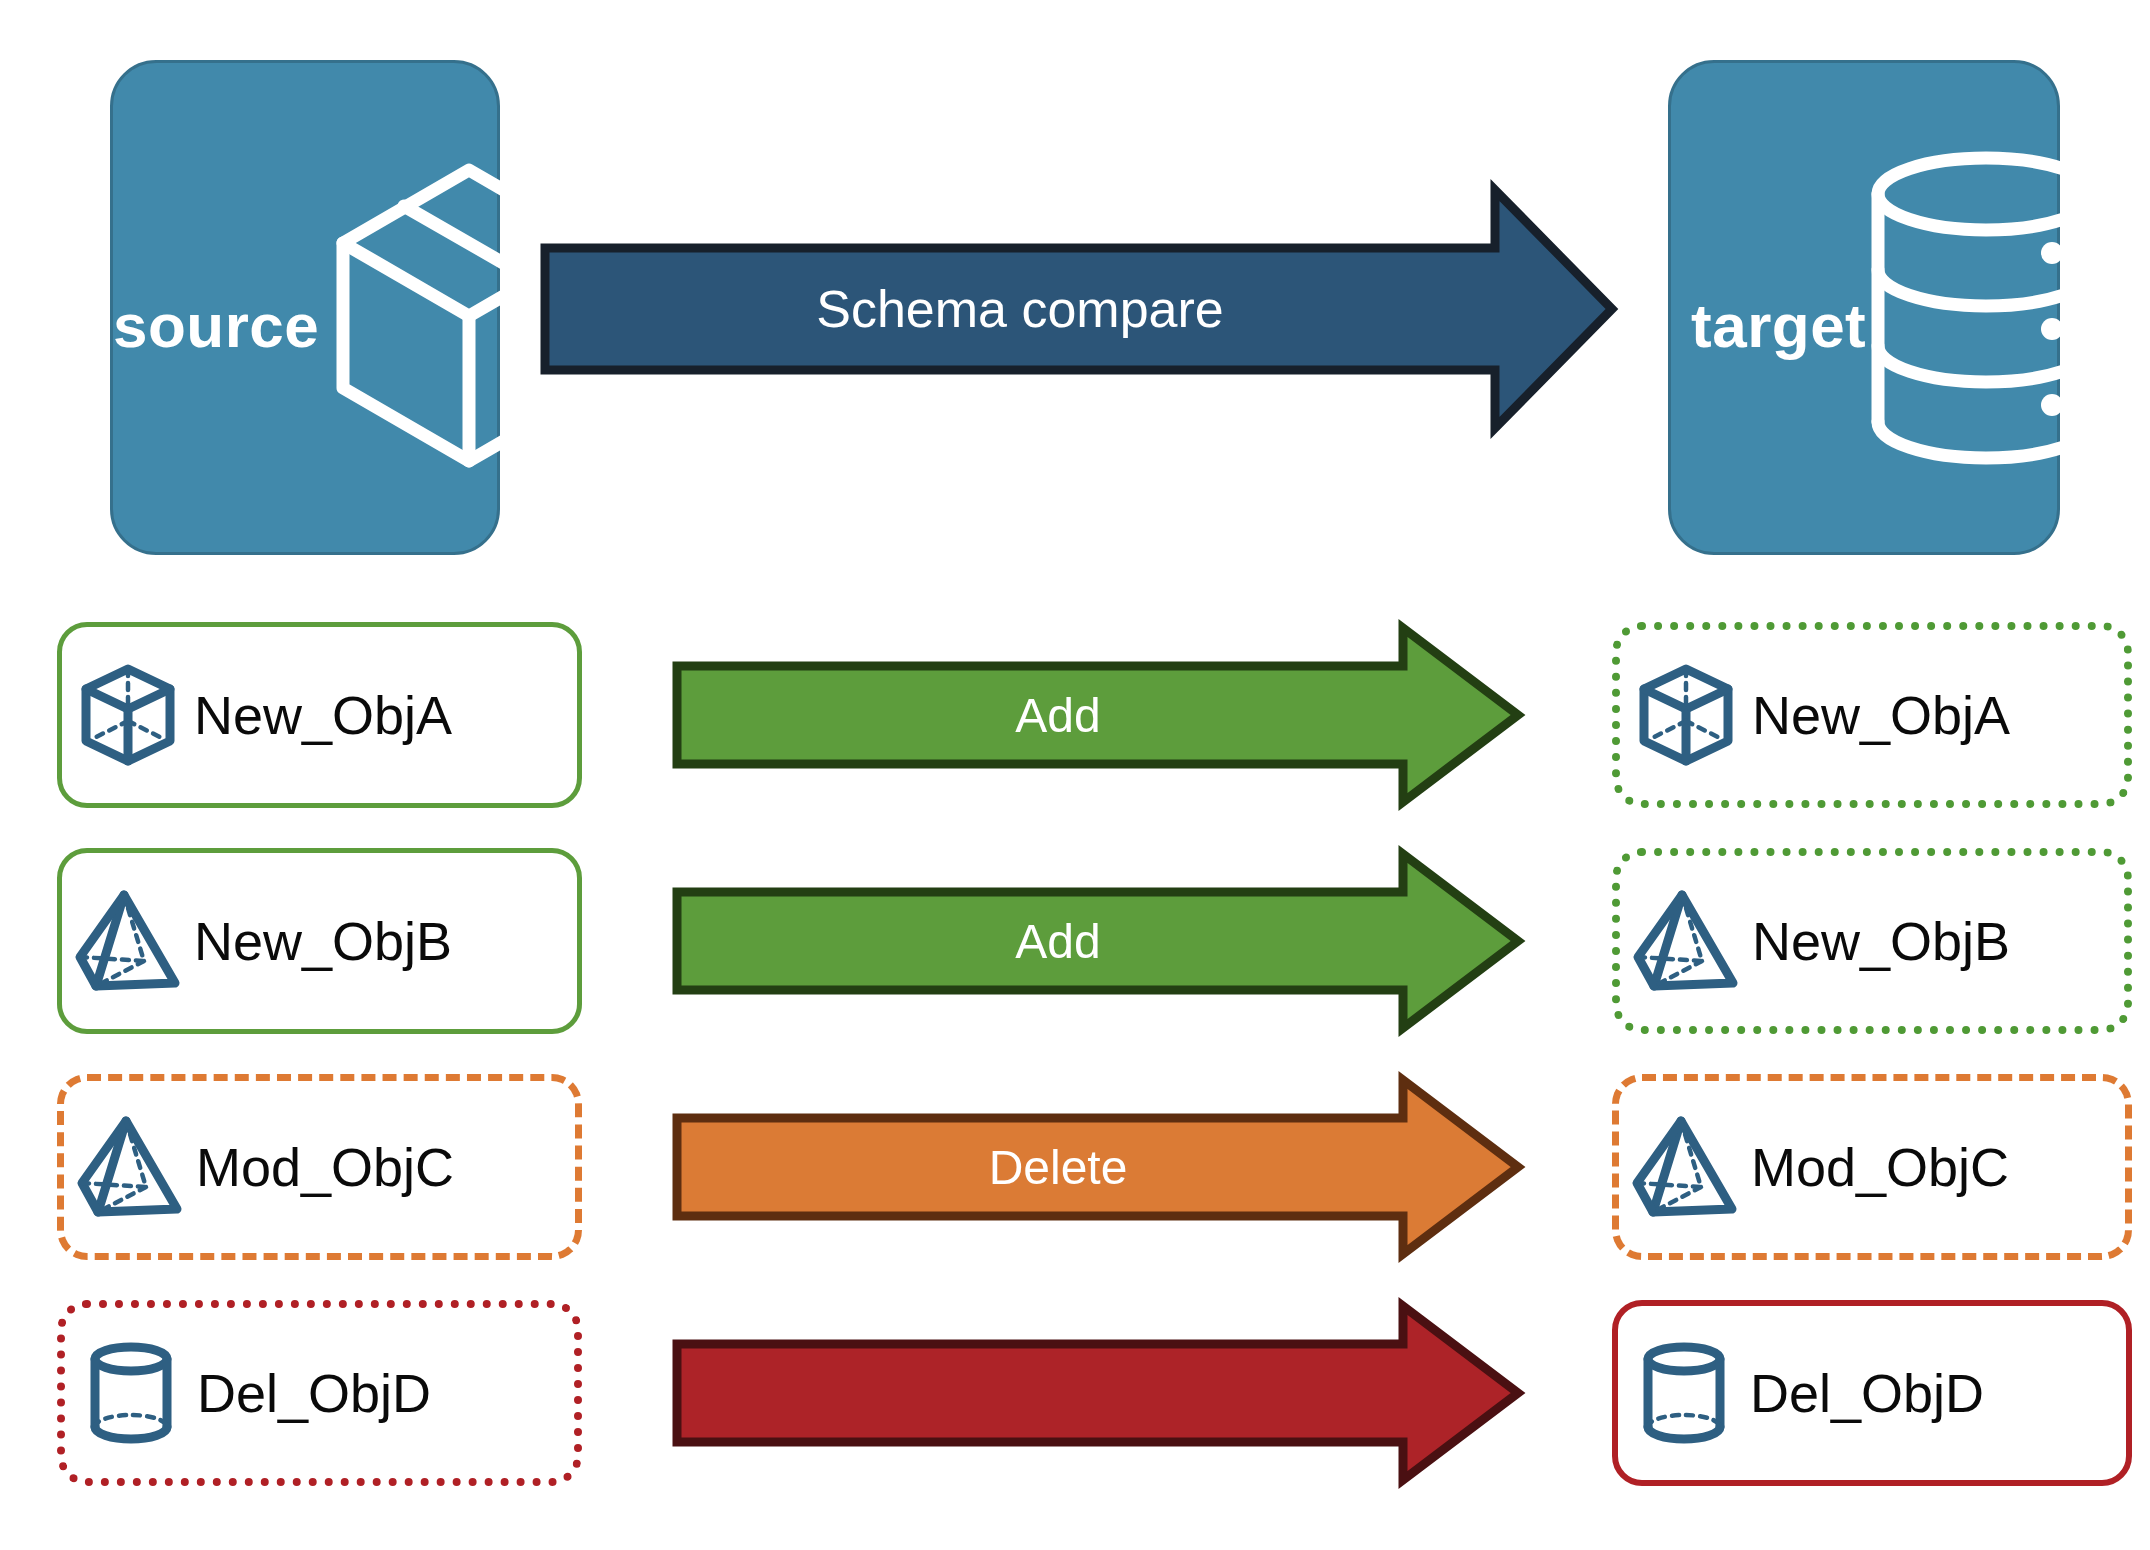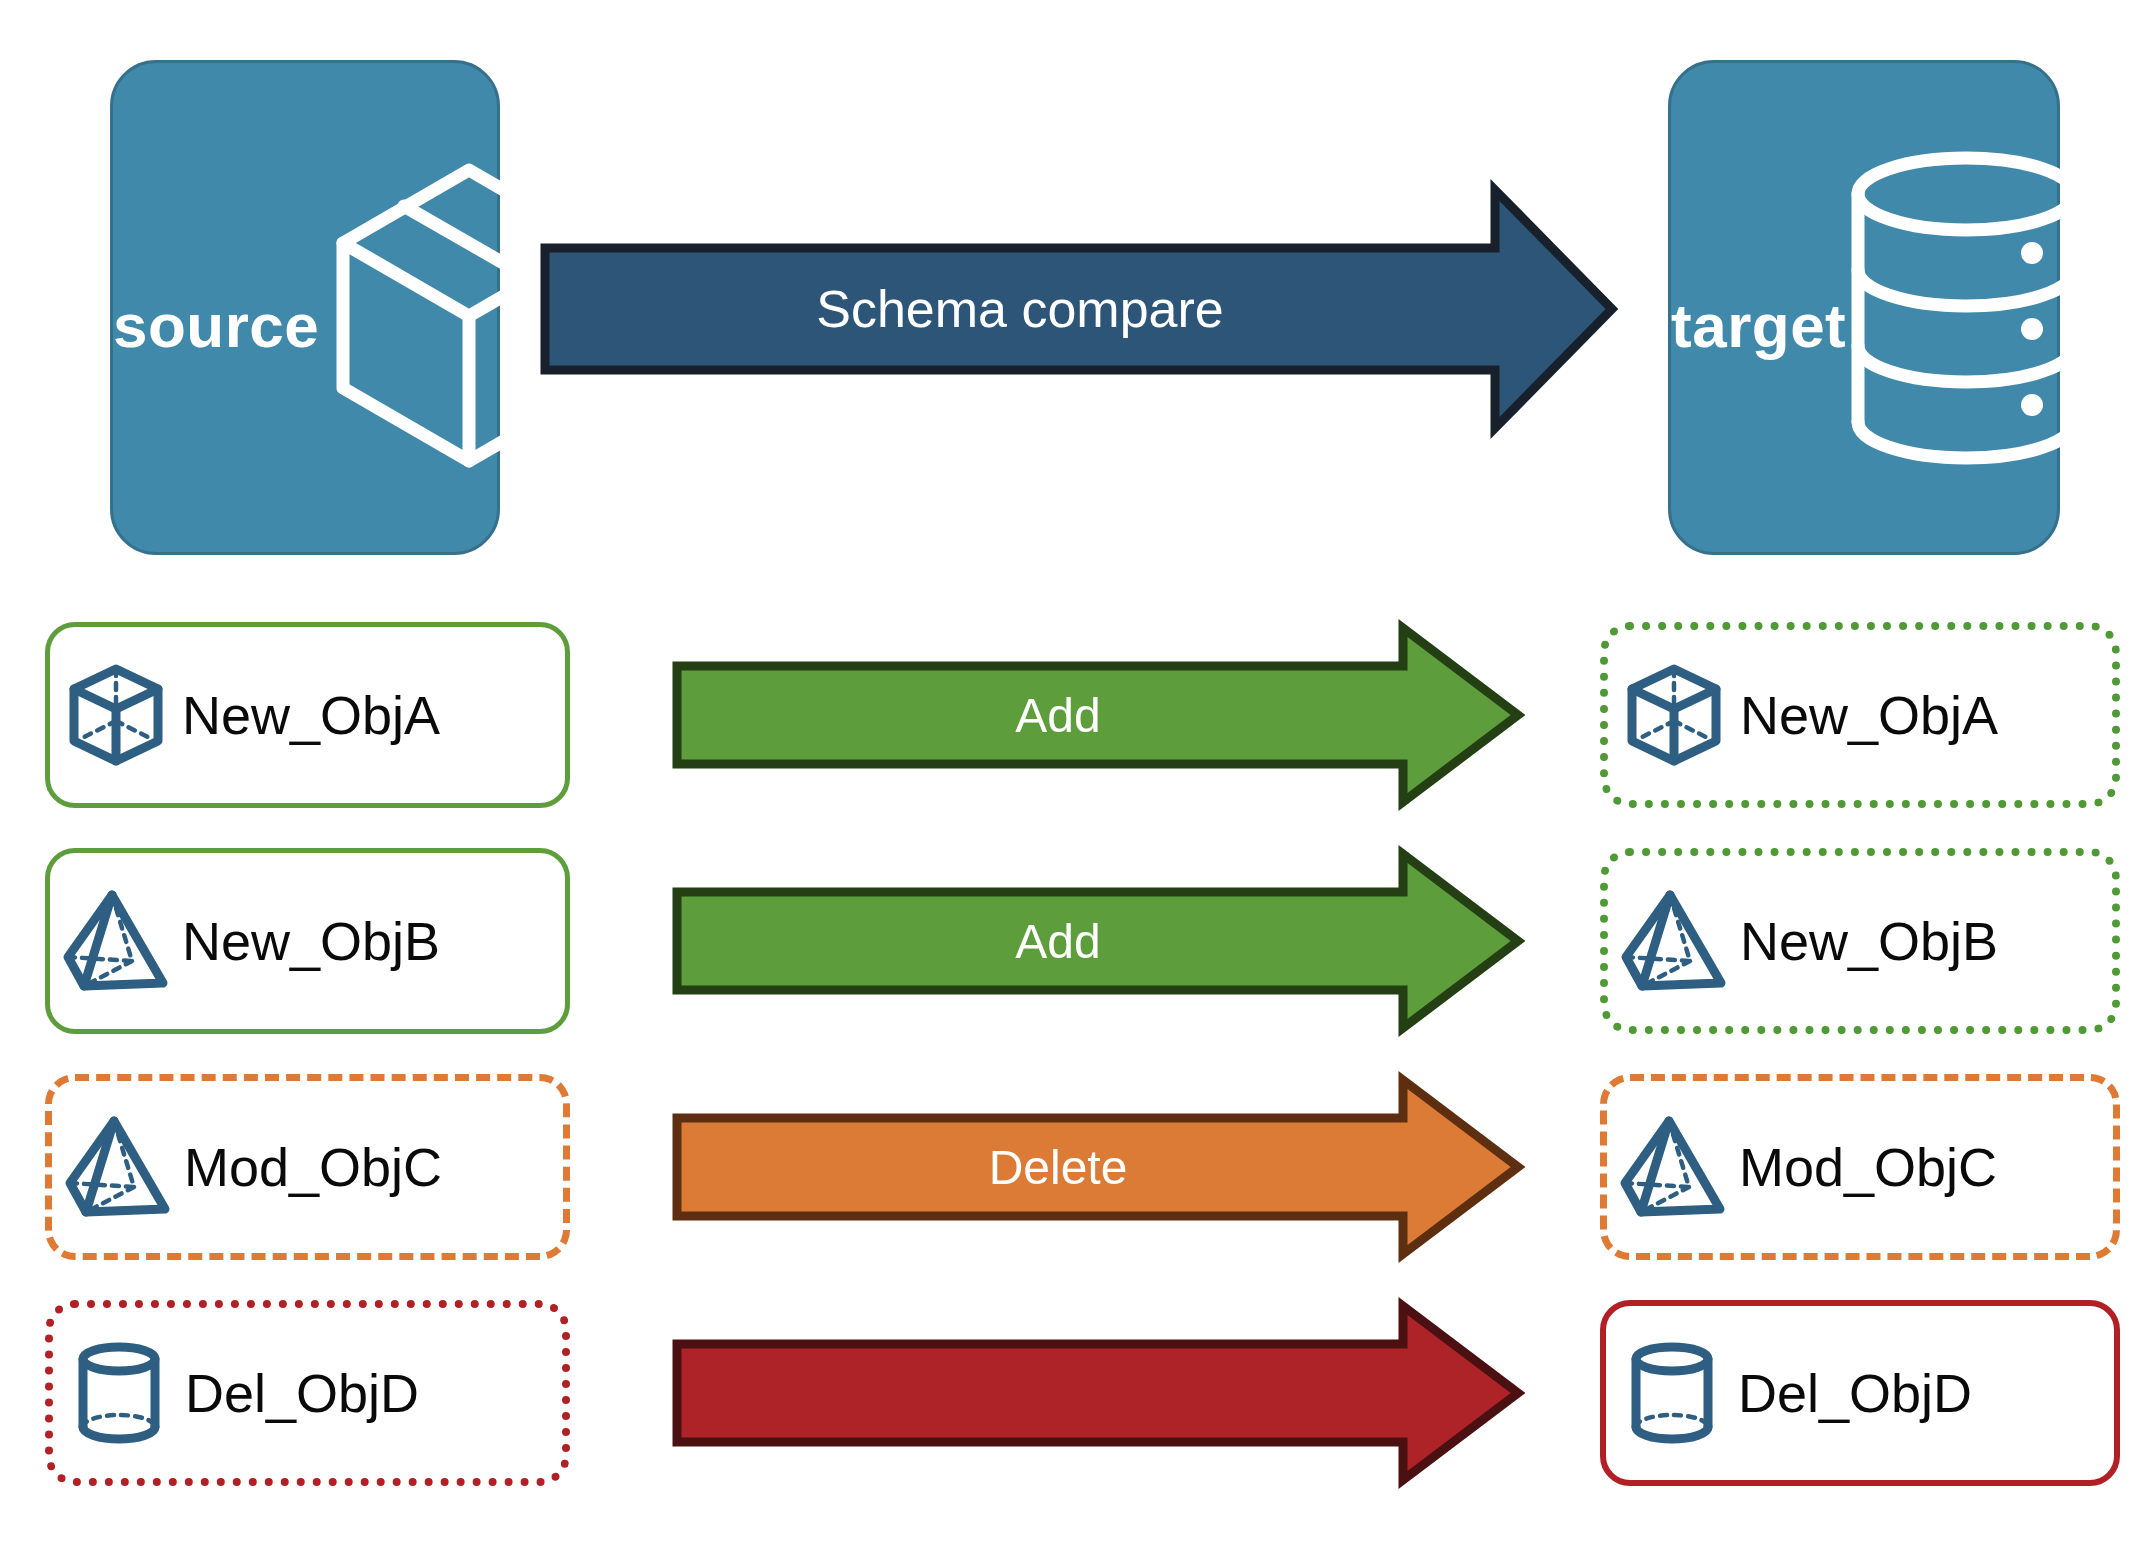--- a/index.html
+++ b/index.html
@@ -19,36 +19,36 @@
     border-radius:46px;
     box-sizing:border-box;
     display:flex;flex-direction:row;align-items:center;
   }
   .endpoint-title{
     color:#ffffff;font-weight:bold;font-size:62px;letter-spacing:.5px;
     margin-top:36px;line-height:1;user-select:none;
   }
   .endpoint-art{flex:1;display:flex;align-items:center;justify-content:center;width:100%;}
   #source-card{left:110px;top:60px;width:390px;height:495px;}
-  #target-card{left:1668px;top:60px;width:392px;height:495px;}
+  #target-card{left:1668px;top:60px;width:392px;height:495px;padding-left:20px;}
 
   
   #schema-arrow{position:absolute;left:540px;top:180px;width:1080px;height:258px;}
   #schema-arrow .label{
     position:absolute;left:0;top:0;width:960px;height:258px;
     display:flex;align-items:center;justify-content:center;
     color:#ffffff;font-size:52px;pointer-events:none;user-select:none;
   }
 
   
   .row{position:absolute;left:0;width:2150px;height:186px;}
   .obj-card{
     position:absolute;box-sizing:border-box;height:186px;
     background:#ffffff;border-radius:30px;
-    display:flex;align-items:center;
+    display:flex;align-items:center;margin-left:12px;
   }
   .obj-card.left{left:45px;width:525px;}
   .obj-card.right{left:1600px;width:520px;}
   .obj-card .glyph{width:132px;display:flex;align-items:center;justify-content:center;flex:none;}
   .obj-card .obj-label{
     font-size:54px;color:#0a0a0a;white-space:nowrap;user-select:none;
   }
 
   .bd-solid-green {border:5px solid #5D9D3C;}
   .bd-dotted-green{border:8px dotted #4F9A35;}

